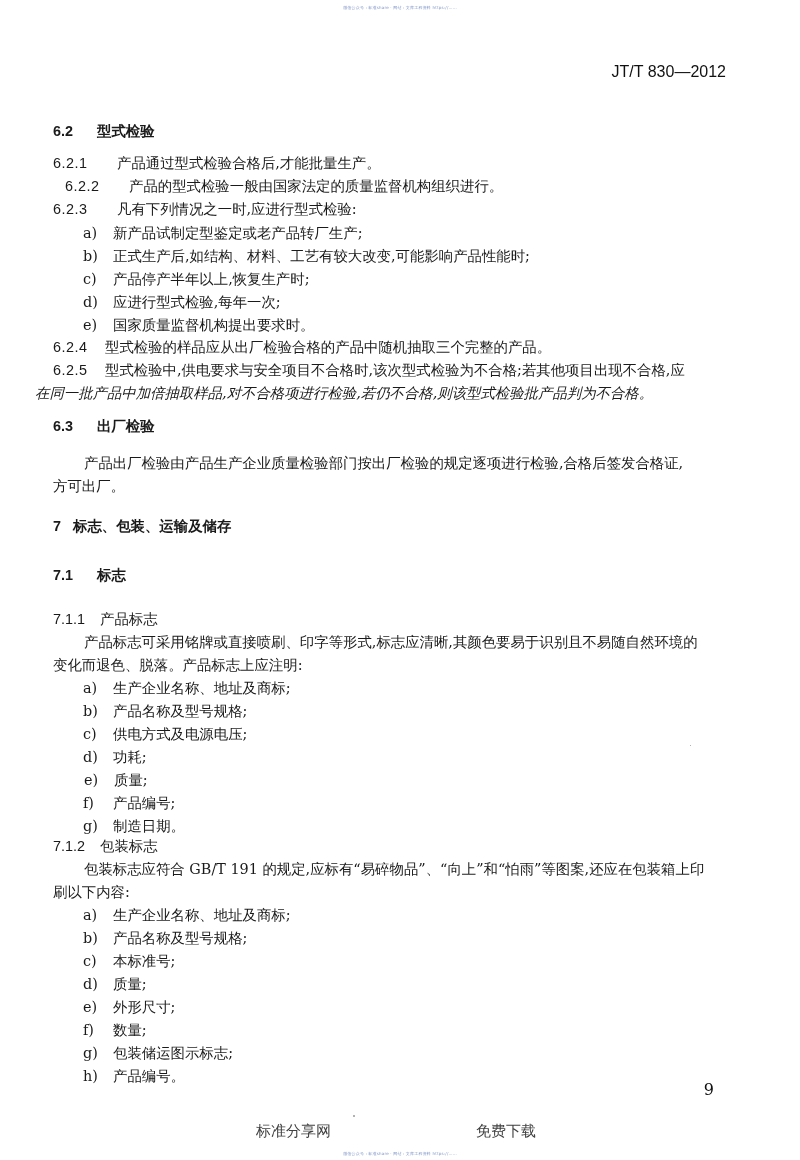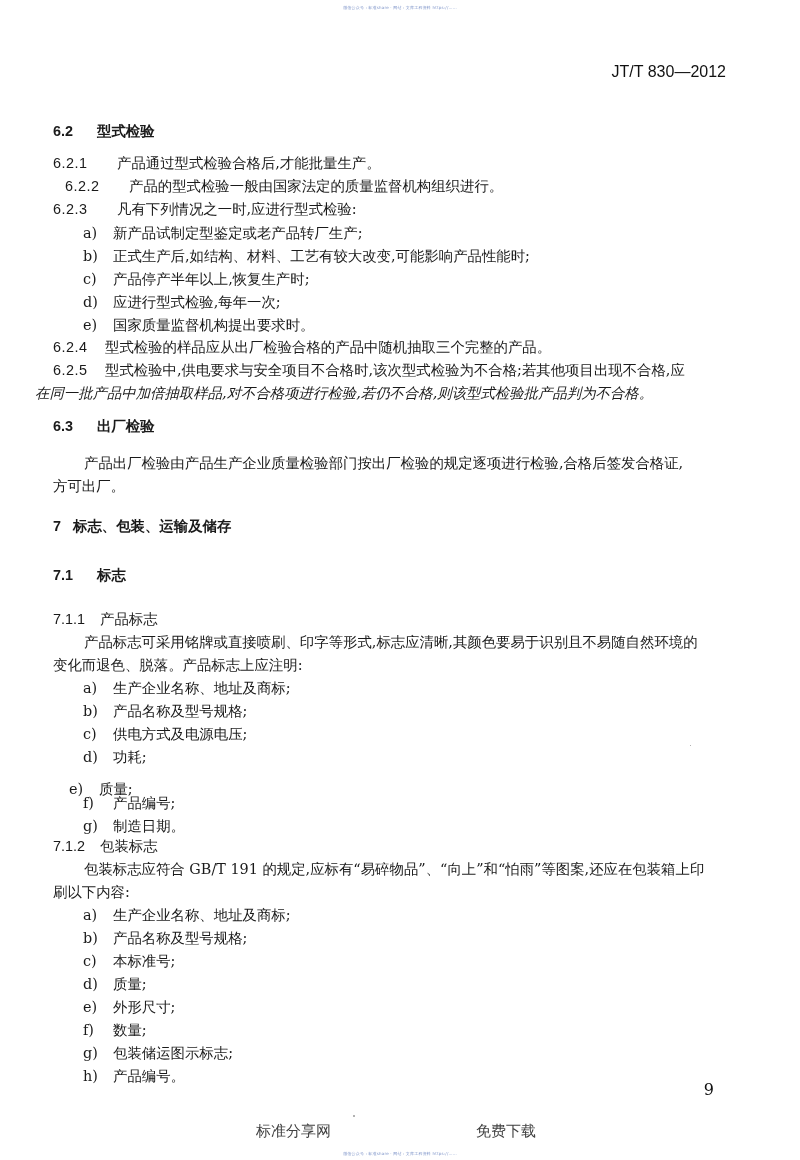--- a/index.html
+++ b/index.html
@@ -86,21 +86,21 @@
 <div class="line" style="top:609px; left:53px;">
   <span class="num sans" style="width:47px">7.1.1</span><span>产品标志</span>
 </div>
 <div class="line" style="top:632px; left:84px;">产品标志可采用铭牌或直接喷刷、印字等形式,标志应清晰,其颜色要易于识别且不易随自然环境的</div>
 <div class="line" style="top:655px; left:53px;">变化而退色、脱落。产品标志上应注明:</div>
 
 <div class="line item" style="top:678px; left:83px;"><span class="lbl">a)</span><span>生产企业名称、地址及商标;</span></div>
 <div class="line item" style="top:701px; left:83px;"><span class="lbl">b)</span><span>产品名称及型号规格;</span></div>
 <div class="line item" style="top:724px; left:83px;"><span class="lbl">c)</span><span>供电方式及电源电压;</span></div>
 <div class="line item" style="top:747px; left:83px;"><span class="lbl">d)</span><span>功耗;</span></div>
-<div class="line item" style="top:770px; left:69px;margin-top:9px;"><span class="lbl">e)</span><span>质量;</span></div>
+<div class="line item" style="top:770px; left:84px;"><span class="lbl">e)</span><span>质量;</span></div>
 <div class="line item" style="top:793px; left:83px;"><span class="lbl">f)</span><span>产品编号;</span></div>
 <div class="line item" style="top:816px; left:83px;"><span class="lbl">g)</span><span>制造日期。</span></div>
 
 <div class="line" style="top:836px; left:53px;">
   <span class="num sans" style="width:47px">7.1.2</span><span>包装标志</span>
 </div>
 <div class="line" style="top:859px; left:84px;">包装标志应符合 GB/T 191 的规定,应标有“易碎物品”、“向上”和“怕雨”等图案,还应在包装箱上印</div>
 <div class="line" style="top:882px; left:53px;">刷以下内容:</div>
 
 <div class="line item" style="top:905px; left:83px;"><span class="lbl">a)</span><span>生产企业名称、地址及商标;</span></div>

